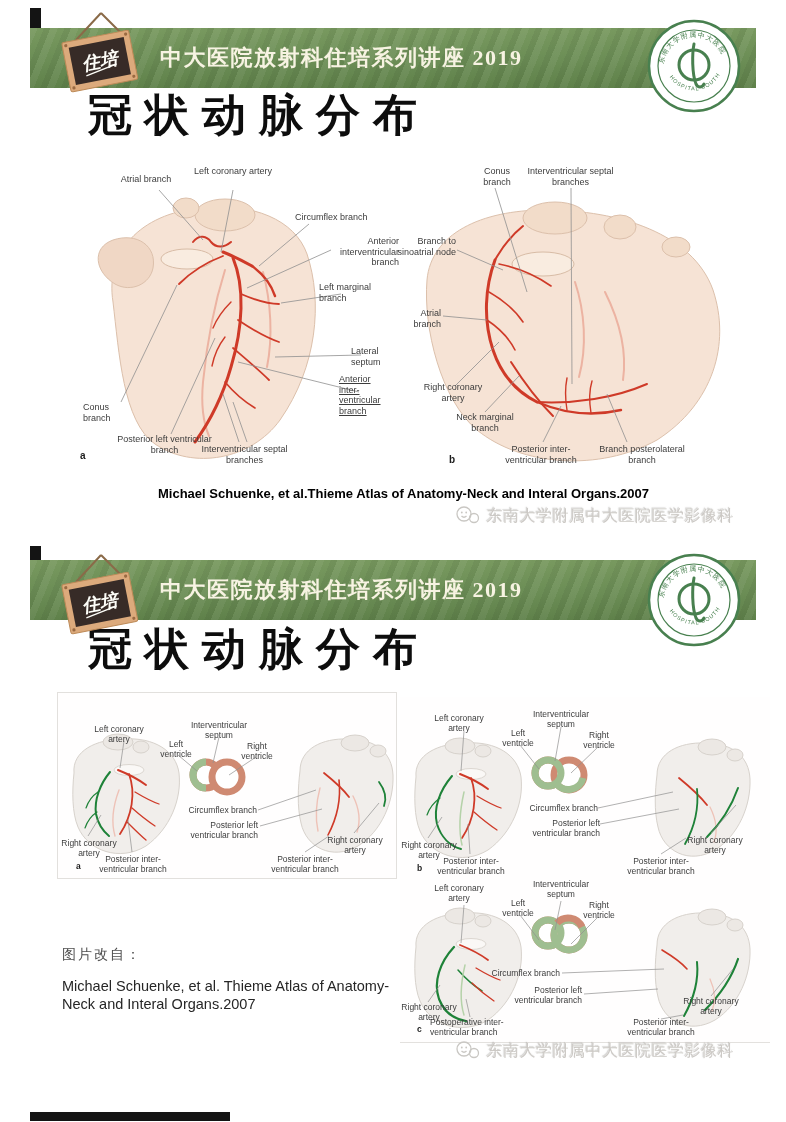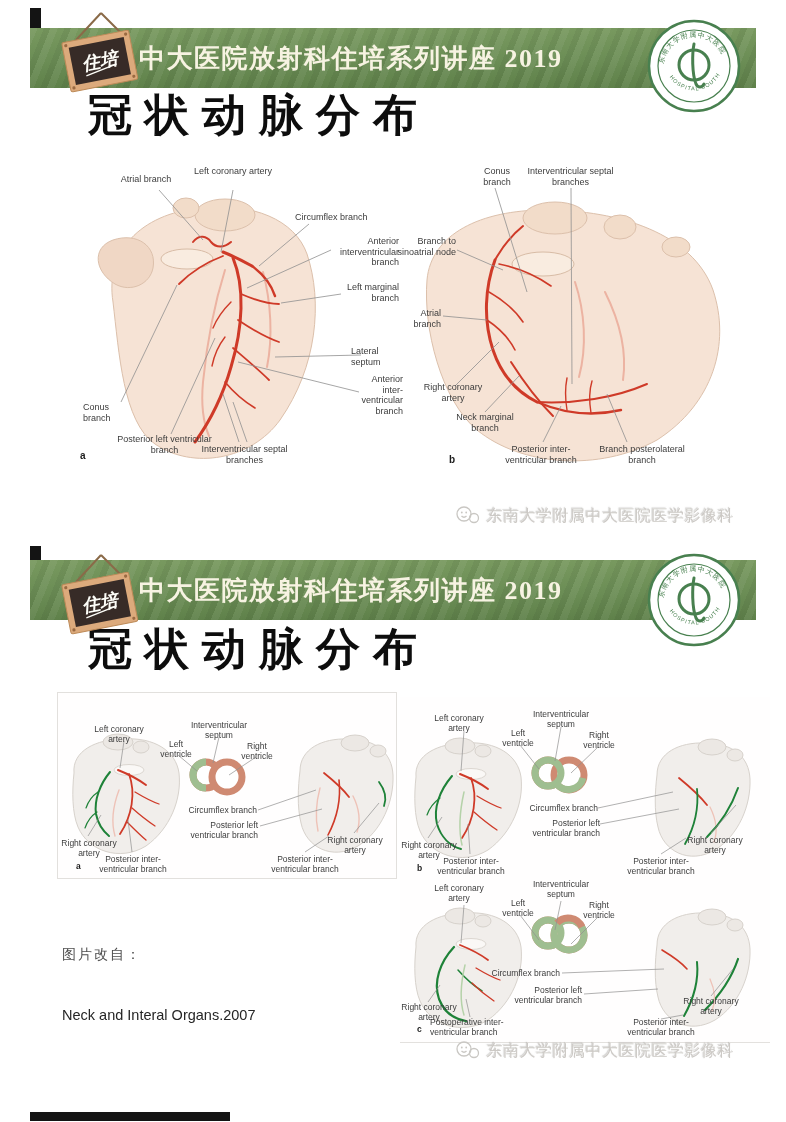--- a/index.html
+++ b/index.html
@@ -4,22 +4,22 @@
 <style>
   html,body{margin:0;padding:0;background:#fff}
   .page{position:relative;width:786px;height:1122px;background:#fff;overflow:hidden;
         font-family:"Liberation Sans","DejaVu Sans",sans-serif}
   .tick{position:absolute;left:30px;width:11px;height:56px;background:#141414}
   .slide{position:absolute;left:0;width:786px}
   .banner{position:absolute;left:30px;width:726px;height:60px;
           background:linear-gradient(180deg,#78995f 0%,#6b8d55 55%,#5f814a 100%)}
   .banner::after{content:"";position:absolute;inset:0;
           background:repeating-linear-gradient(112deg,rgba(255,255,255,.06) 0 7px,rgba(0,0,0,0) 7px 13px,rgba(0,0,0,.05) 13px 19px)}
-  .banner-text{position:absolute;left:109px;top:50%;transform:translateY(-50%);
-          font-family:"Liberation Serif","DejaVu Serif",serif;font-weight:700;font-size:26px;
+  .banner-text{position:absolute;left:130px;top:50%;transform:translateY(-50%);
+          font-family:"Liberation Serif","DejaVu Serif",serif;font-weight:700;font-size:22px;
           color:#f7f3e2;letter-spacing:1.5px;white-space:nowrap;z-index:2}
   .board{position:absolute;left:54px;width:94px;height:92px;z-index:4}
   .logo{position:absolute;left:646px;width:96px;height:96px;z-index:4}
   .title{position:absolute;left:88px;font-size:44px;font-weight:900;color:#0d0d0d;
          letter-spacing:13px;white-space:nowrap}
   .fig{position:absolute}
   .fig svg{position:absolute;left:0;top:0}
   .fig-label{position:absolute;font-size:9px;line-height:1.18;color:#3c3c3c;font-weight:500}
   .fig-label.bold{font-weight:700;font-size:10px;color:#1c1c1c}
   .figbox{position:absolute;background:#fffefe}
@@ -146,38 +146,39 @@
           <line x1="380" y1="234" x2="424" y2="190"></line>
           <line x1="410" y1="260" x2="444" y2="224"></line>
           <line x1="468" y1="290" x2="486" y2="254"></line>
           <line x1="552" y1="290" x2="532" y2="242"></line>
         </g>
       </svg>
     <div class="fig-label" style="left: 40px; top: 22px; width: 62px; text-align: center;">Atrial branch</div>
         <div class="fig-label" style="left: 116px; top: 14px; width: 84px; text-align: center;">Left coronary artery</div>
         <div class="fig-label" style="left: 220px; top: 60px; width: 95px; text-align: left;">Circumflex branch</div>
         <div class="fig-label" style="left: 244px; top: 84px; width: 80px; text-align: right;">Anterior interventricular branch</div>
-        <div class="fig-label" style="left: 254px; top: 130px; width: 70px; text-align: right;">Left marginal branch</div>
+        <div class="fig-label" style="left: 244px; top: 130px; width: 70px; text-align: left;">Left marginal branch</div>
         <div class="fig-label" style="left: 276px; top: 194px; width: 50px; text-align: left;">Lateral septum</div>
-        <div class="fig-label" style="left: 276px; top: 222px; width: 52px; text-align: right;">Anterior inter-ventricular branch</div>
+        <div class="fig-label" style="left: 264px; top: 222px; width: 52px; text-align: left; text-decoration: underline;">Anterior inter-ventricular branch</div>
         <div class="fig-label" style="left: 8px; top: 250px; width: 48px; text-align: left;">Conus branch</div>
         <div class="fig-label" style="left: 42px; top: 282px; width: 95px; text-align: center;">Posterior left ventricular branch</div>
         <div class="fig-label" style="left: 122px; top: 292px; width: 95px; text-align: center;">Interventricular septal branches</div>
         <div class="fig-label bold" style="left: 5px; top: 298px; width: 14px; text-align: left;">a</div>
         <div class="fig-label" style="left: 398px; top: 14px; width: 48px; text-align: center;">Conus branch</div>
         <div class="fig-label" style="left: 448px; top: 14px; width: 95px; text-align: center;">Interventricular septal branches</div>
         <div class="fig-label" style="left: 317px; top: 84px; width: 64px; text-align: right;">Branch to sinoatrial node</div>
         <div class="fig-label" style="left: 322px; top: 156px; width: 44px; text-align: right;">Atrial branch</div>
         <div class="fig-label" style="left: 338px; top: 230px; width: 80px; text-align: center;">Right coronary artery</div>
         <div class="fig-label" style="left: 370px; top: 260px; width: 80px; text-align: center;">Neck marginal branch</div>
         <div class="fig-label" style="left: 420px; top: 292px; width: 92px; text-align: center;">Posterior inter-ventricular branch</div>
         <div class="fig-label" style="left: 518px; top: 292px; width: 98px; text-align: center;">Branch posterolateral branch</div>
         <div class="fig-label bold" style="left: 374px; top: 302px; width: 14px; text-align: left;">b</div>
       </div>
 
+    <div class="cite1">Michael Schuenke, et al.Thieme Atlas of Anatomy-Neck and Interal Organs.2007</div>
     <div class="wm" style="top:505px">
       <svg width="26" height="22" viewBox="0 0 26 22">
         <g fill="none" stroke="#c9c7c3" stroke-width="1.3">
           <circle cx="9" cy="9" r="7"></circle>
           <circle cx="19" cy="13" r="4.5"></circle>
           <path d="M6.5,11 Q9,13.5 11.5,11"></path>
         </g>
         <circle cx="6.8" cy="7.5" r="0.9" fill="#c9c7c3"></circle>
         <circle cx="11.2" cy="7.5" r="0.9" fill="#c9c7c3"></circle>
       </svg>
@@ -411,21 +412,22 @@
         <div class="fig-label" style="left: 76px; top: 271px; width: 84px; text-align: right;">Circumflex branch</div>
         <div class="fig-label" style="left: 94px; top: 288px; width: 88px; text-align: right;">Posterior left ventricular branch</div>
         <div class="fig-label" style="left: 0px; top: 305px; width: 58px; text-align: center;">Right coronary artery</div>
         <div class="fig-label" style="left: 30px; top: 320px; width: 80px; text-align: left;">Postoperative inter-ventricular branch</div>
         <div class="fig-label" style="left: 282px; top: 299px; width: 58px; text-align: center;">Right coronary artery</div>
         <div class="fig-label" style="left: 226px; top: 320px; width: 70px; text-align: center;">Posterior inter-ventricular branch</div>
         <div class="fig-label bold" style="left: 17px; top: 327px; width: 12px; text-align: left;">c</div>
       </div>
 
     <div class="intro">图片改自：</div>
-    <div class="cite2" style="top:455px">Neck and Interal Organs.2007</div>
+    <div class="cite2" style="top:426px">Michael Schuenke, et al. Thieme Atlas of Anatomy-</div>
+    <div class="cite2" style="top:444px">Neck and Interal Organs.2007</div>
     <div class="wm" style="top:488px">
       <svg width="26" height="22" viewBox="0 0 26 22">
         <g fill="none" stroke="#c9c7c3" stroke-width="1.3">
           <circle cx="9" cy="9" r="7"></circle>
           <circle cx="19" cy="13" r="4.5"></circle>
           <path d="M6.5,11 Q9,13.5 11.5,11"></path>
         </g>
         <circle cx="6.8" cy="7.5" r="0.9" fill="#c9c7c3"></circle>
         <circle cx="11.2" cy="7.5" r="0.9" fill="#c9c7c3"></circle>
       </svg>

